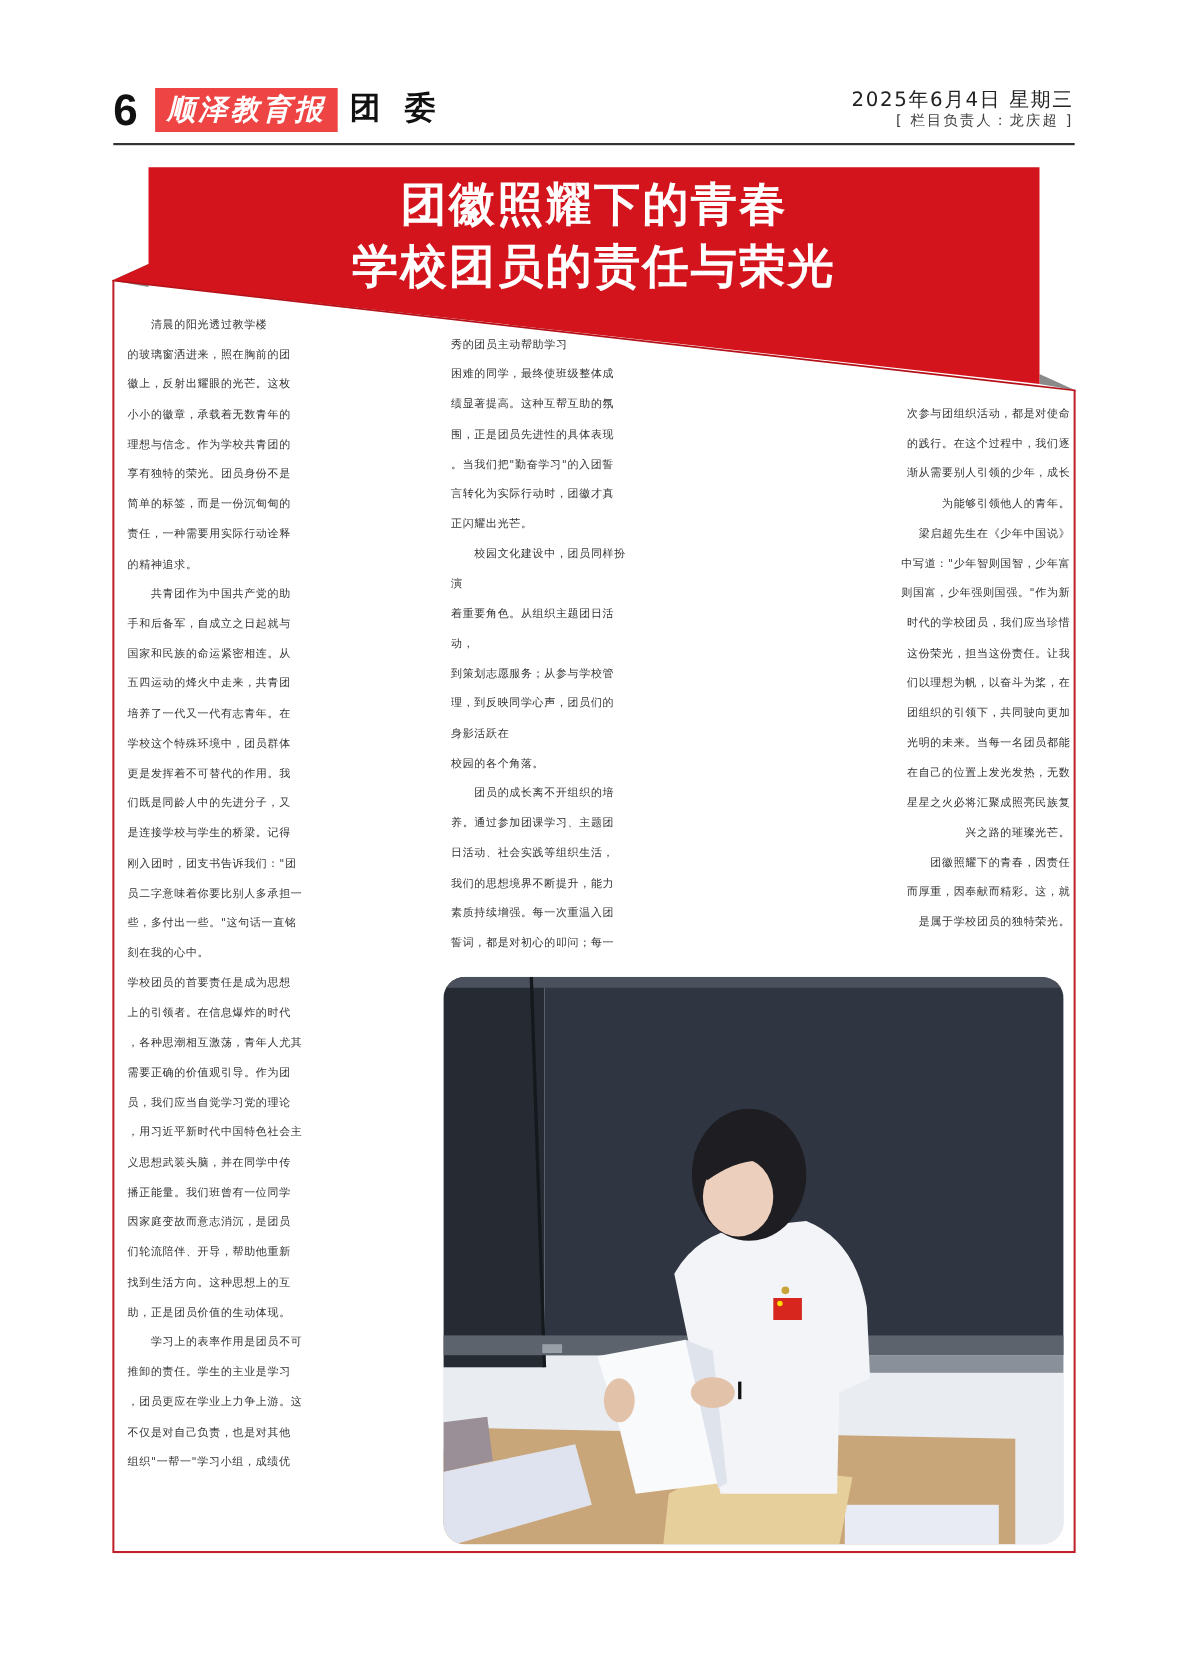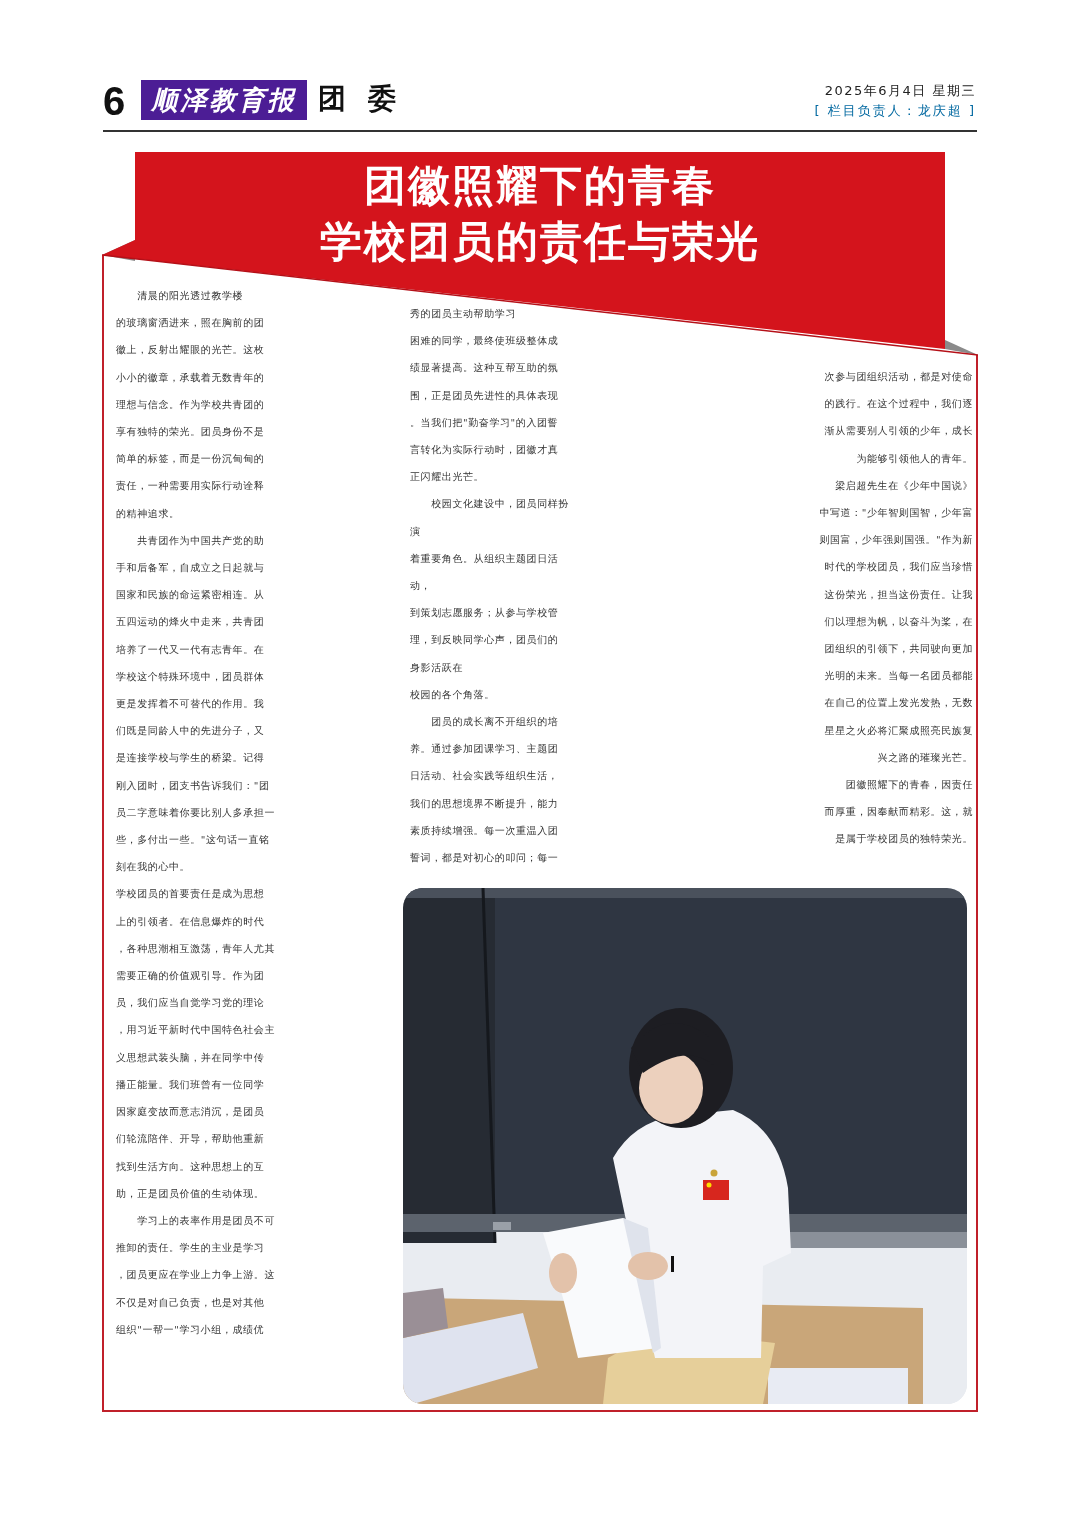--- a/index.html
+++ b/index.html
@@ -5,35 +5,35 @@
   html, body { margin: 0; padding: 0; }
   body {
     width: 1080px; height: 1527px; background: #ffffff; position: relative; overflow: hidden;
     font-family: "DejaVu Serif", "Liberation Serif", serif; color: #2a2a2a;
   }
   .page-num {
     position: absolute; left: 103px; top: 78px; font-family: "Liberation Sans", sans-serif;
     font-weight: bold; font-size: 40px; line-height: 46px; color: #111;
   }
   .logo {
-    position: absolute; left: 141px; top: 80px; width: 166px; height: 40px; background: #4c1d95;
+    position: absolute; left: 141px; top: 80px; width: 166px; height: 40px; background: #ef4444;
     color: #fff; font-family: "DejaVu Serif", serif; font-style: italic; font-weight: bold;
     font-size: 26px; line-height: 40px; text-align: center; letter-spacing: 3px;
   }
   .section {
     position: absolute; left: 318px; top: 80px; font-family: Liberation Mono, monospace;
     font-weight: bold; font-size: 28px; line-height: 42px; color: #111; letter-spacing: 22px;
   }
   .date {
     position: absolute; right: 104px; top: 82px; font-family: "DejaVu Sans", sans-serif;
-    font-size: 13px; line-height: 18px; color: #222; letter-spacing: 1.5px; text-align: right;
+    font-size: 18px; line-height: 18px; color: #222; letter-spacing: 1.5px; text-align: right;
   }
   .editor {
     position: absolute; right: 104px; top: 102px; font-family: "DejaVu Sans", sans-serif;
-    font-size: 13px; line-height: 18px; color: #0369a1; letter-spacing: 2px; text-align: right; margin-left: 25px;
+    font-size: 13px; line-height: 18px; color: #404040; letter-spacing: 2px; text-align: right; margin-left: 25px;
   }
   .header-rule { position: absolute; left: 103px; top: 130px; width: 874px; height: 2px; background: #333; }
 
   .frame {
     position: absolute; left: 102px; top: 150px; width: 876px; height: 1262px;
   }
   .frame svg.frame-svg { position: absolute; left: 0; top: 0; }
 
   .title {
     position: absolute; left: 135px; top: 158px; width: 810px; text-align: center; color: #fff;

